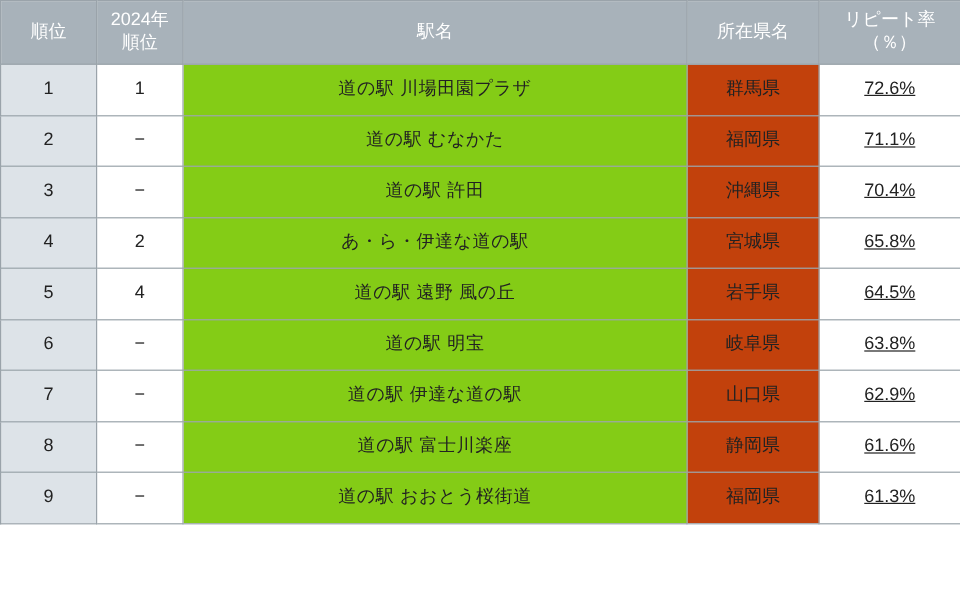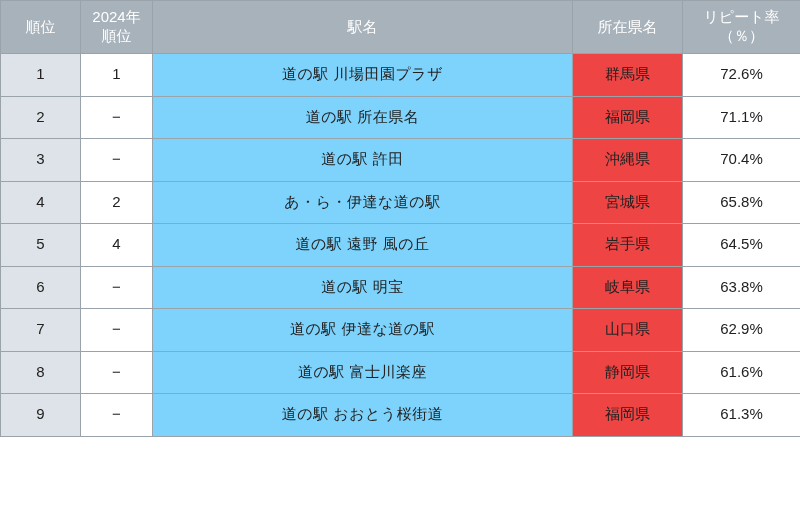--- a/index.html
+++ b/index.html
@@ -53,31 +53,32 @@
   }
   tbody td.rank-cell {
     background: #dde3e8;
     font-size: 15px;
   }
   tbody td.prev-cell {
     background: #ffffff;
     font-size: 15px;
   }
   tbody td.name-cell {
-    background: #7dd3fc;
+    background: #84cc16;
     font-size: 17px;
     letter-spacing: 0.5px;
   }
   tbody td.pref-cell {
-    background: #ef4444;
+    background: #c2410c;
     font-size: 16px;
   }
   tbody td.rate-cell {
     background: #ffffff;
     font-size: 16px;
+    text-decoration: underline;
   }
 </style>
 </head>
 <body>
 
 <table id="ranking-table">
   <colgroup>
     <col class="c-rank">
     <col class="c-prev">
     <col class="c-name">
@@ -103,21 +104,21 @@
     <tr>
       <td class="rank-cell">1</td>
       <td class="prev-cell">1</td>
       <td class="name-cell">道の駅 川場田園プラザ</td>
       <td class="pref-cell">群馬県</td>
       <td class="rate-cell">72.6%</td>
     </tr>
     <tr>
       <td class="rank-cell">2</td>
       <td class="prev-cell">−</td>
-      <td class="name-cell">道の駅 所在県名</td>
+      <td class="name-cell">道の駅 むなかた</td>
       <td class="pref-cell">福岡県</td>
       <td class="rate-cell">71.1%</td>
     </tr>
     <tr>
       <td class="rank-cell">3</td>
       <td class="prev-cell">−</td>
       <td class="name-cell">道の駅 許田</td>
       <td class="pref-cell">沖縄県</td>
       <td class="rate-cell">70.4%</td>
     </tr>

